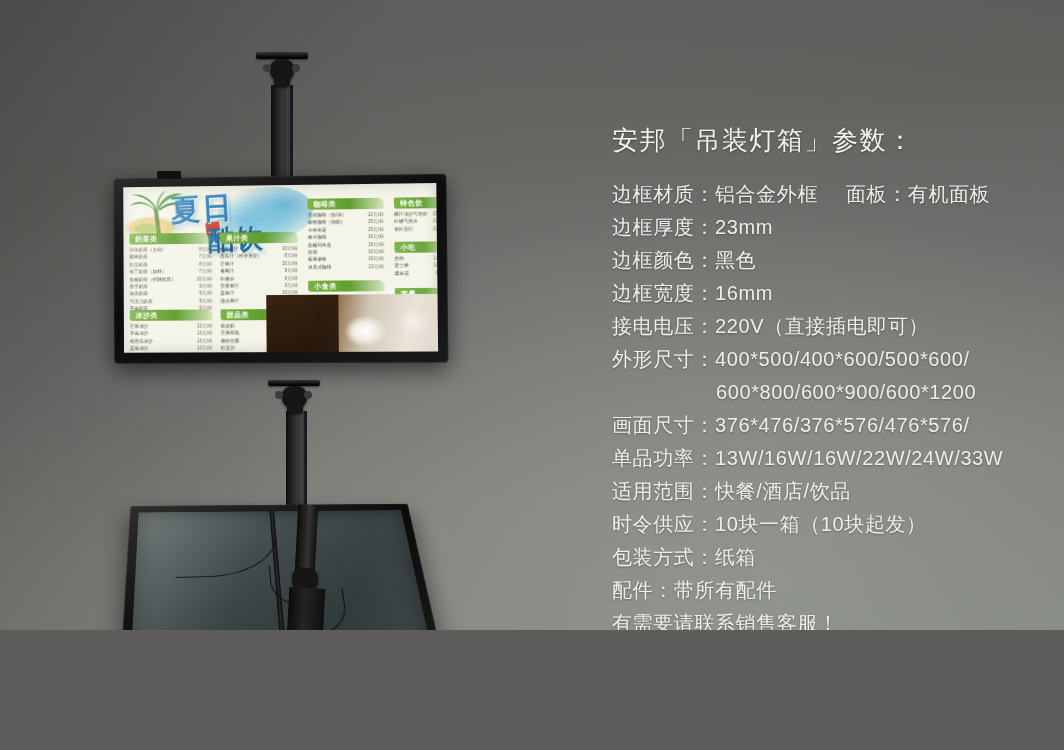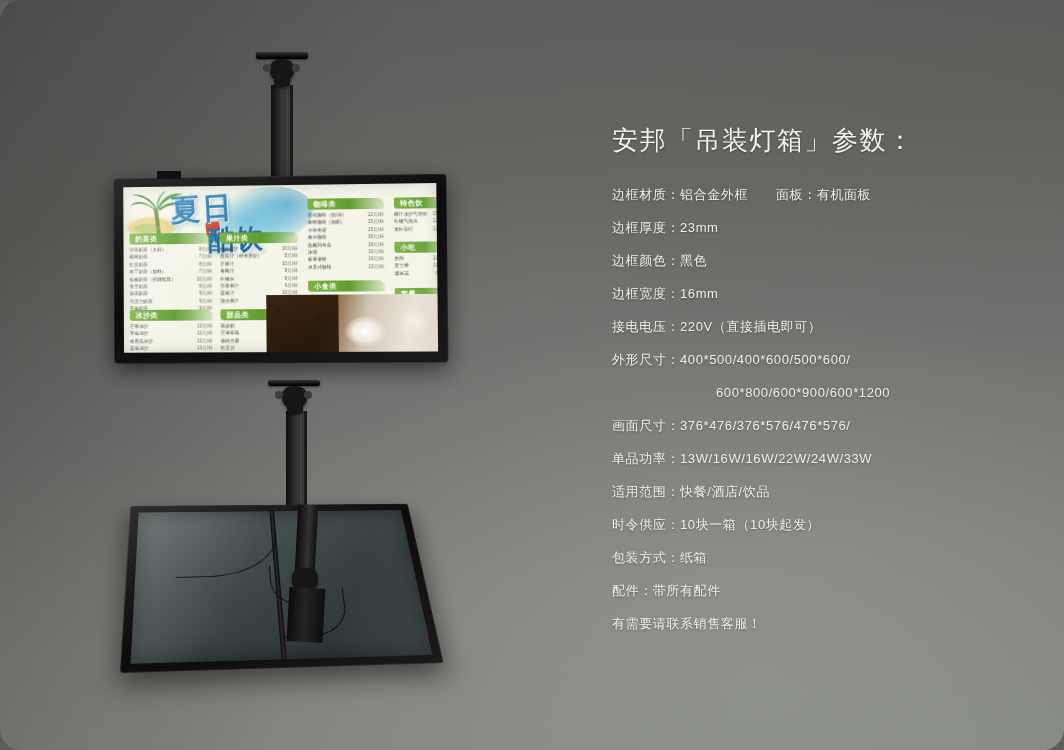--- a/index.html
+++ b/index.html
@@ -9,26 +9,25 @@
   }
   body {
     width: 1064px;
     height: 750px;
     overflow: hidden;
     font-family: "Liberation Sans", "DejaVu Sans", sans-serif;
   }
   #scene {
     position: relative;
     width: 1064px;
-    height: 750px;
+    height: 630px;
     overflow: hidden;
     background:
       radial-gradient(ellipse 900px 620px at 72% 92%, rgba(160,166,156,0.55) 0%, rgba(160,166,156,0.0) 62%),
       linear-gradient(173deg, #5e5c5b 0%, #64625f 26%, #747270 52%, #83837e 74%, #8d918b 100%);
-    border-radius: 21px;
   }
   #scene::after {
     content: "";
     position: absolute;
     inset: 0;
     pointer-events: none;
     background:
       linear-gradient(100deg, rgba(0,0,0,0.16) 0%, rgba(0,0,0,0.0) 34%),
       radial-gradient(ellipse 1200px 780px at 50% 40%, rgba(255,255,255,0.03) 0%, rgba(0,0,0,0.10) 100%);
   }
@@ -44,21 +43,21 @@
   .spec-title {
     font-size: 26px;
     line-height: 1.15;
     color: #f2f1ee;
     letter-spacing: 1.5px;
     margin-bottom: 22px;
     text-shadow: 0 1px 2px rgba(0,0,0,0.35);
     white-space: nowrap;
   }
   .spec-line {
-    font-size: 13px;
+    font-size: 20px;
     line-height: 33px;
     color: #efeeeb;
     letter-spacing: 0.6px;
     text-shadow: 0 1px 2px rgba(0,0,0,0.3);
     white-space: nowrap;
   }
   .spec-line.indent {
     padding-left: 104px;
   }
   .spec-line .gapcol {

